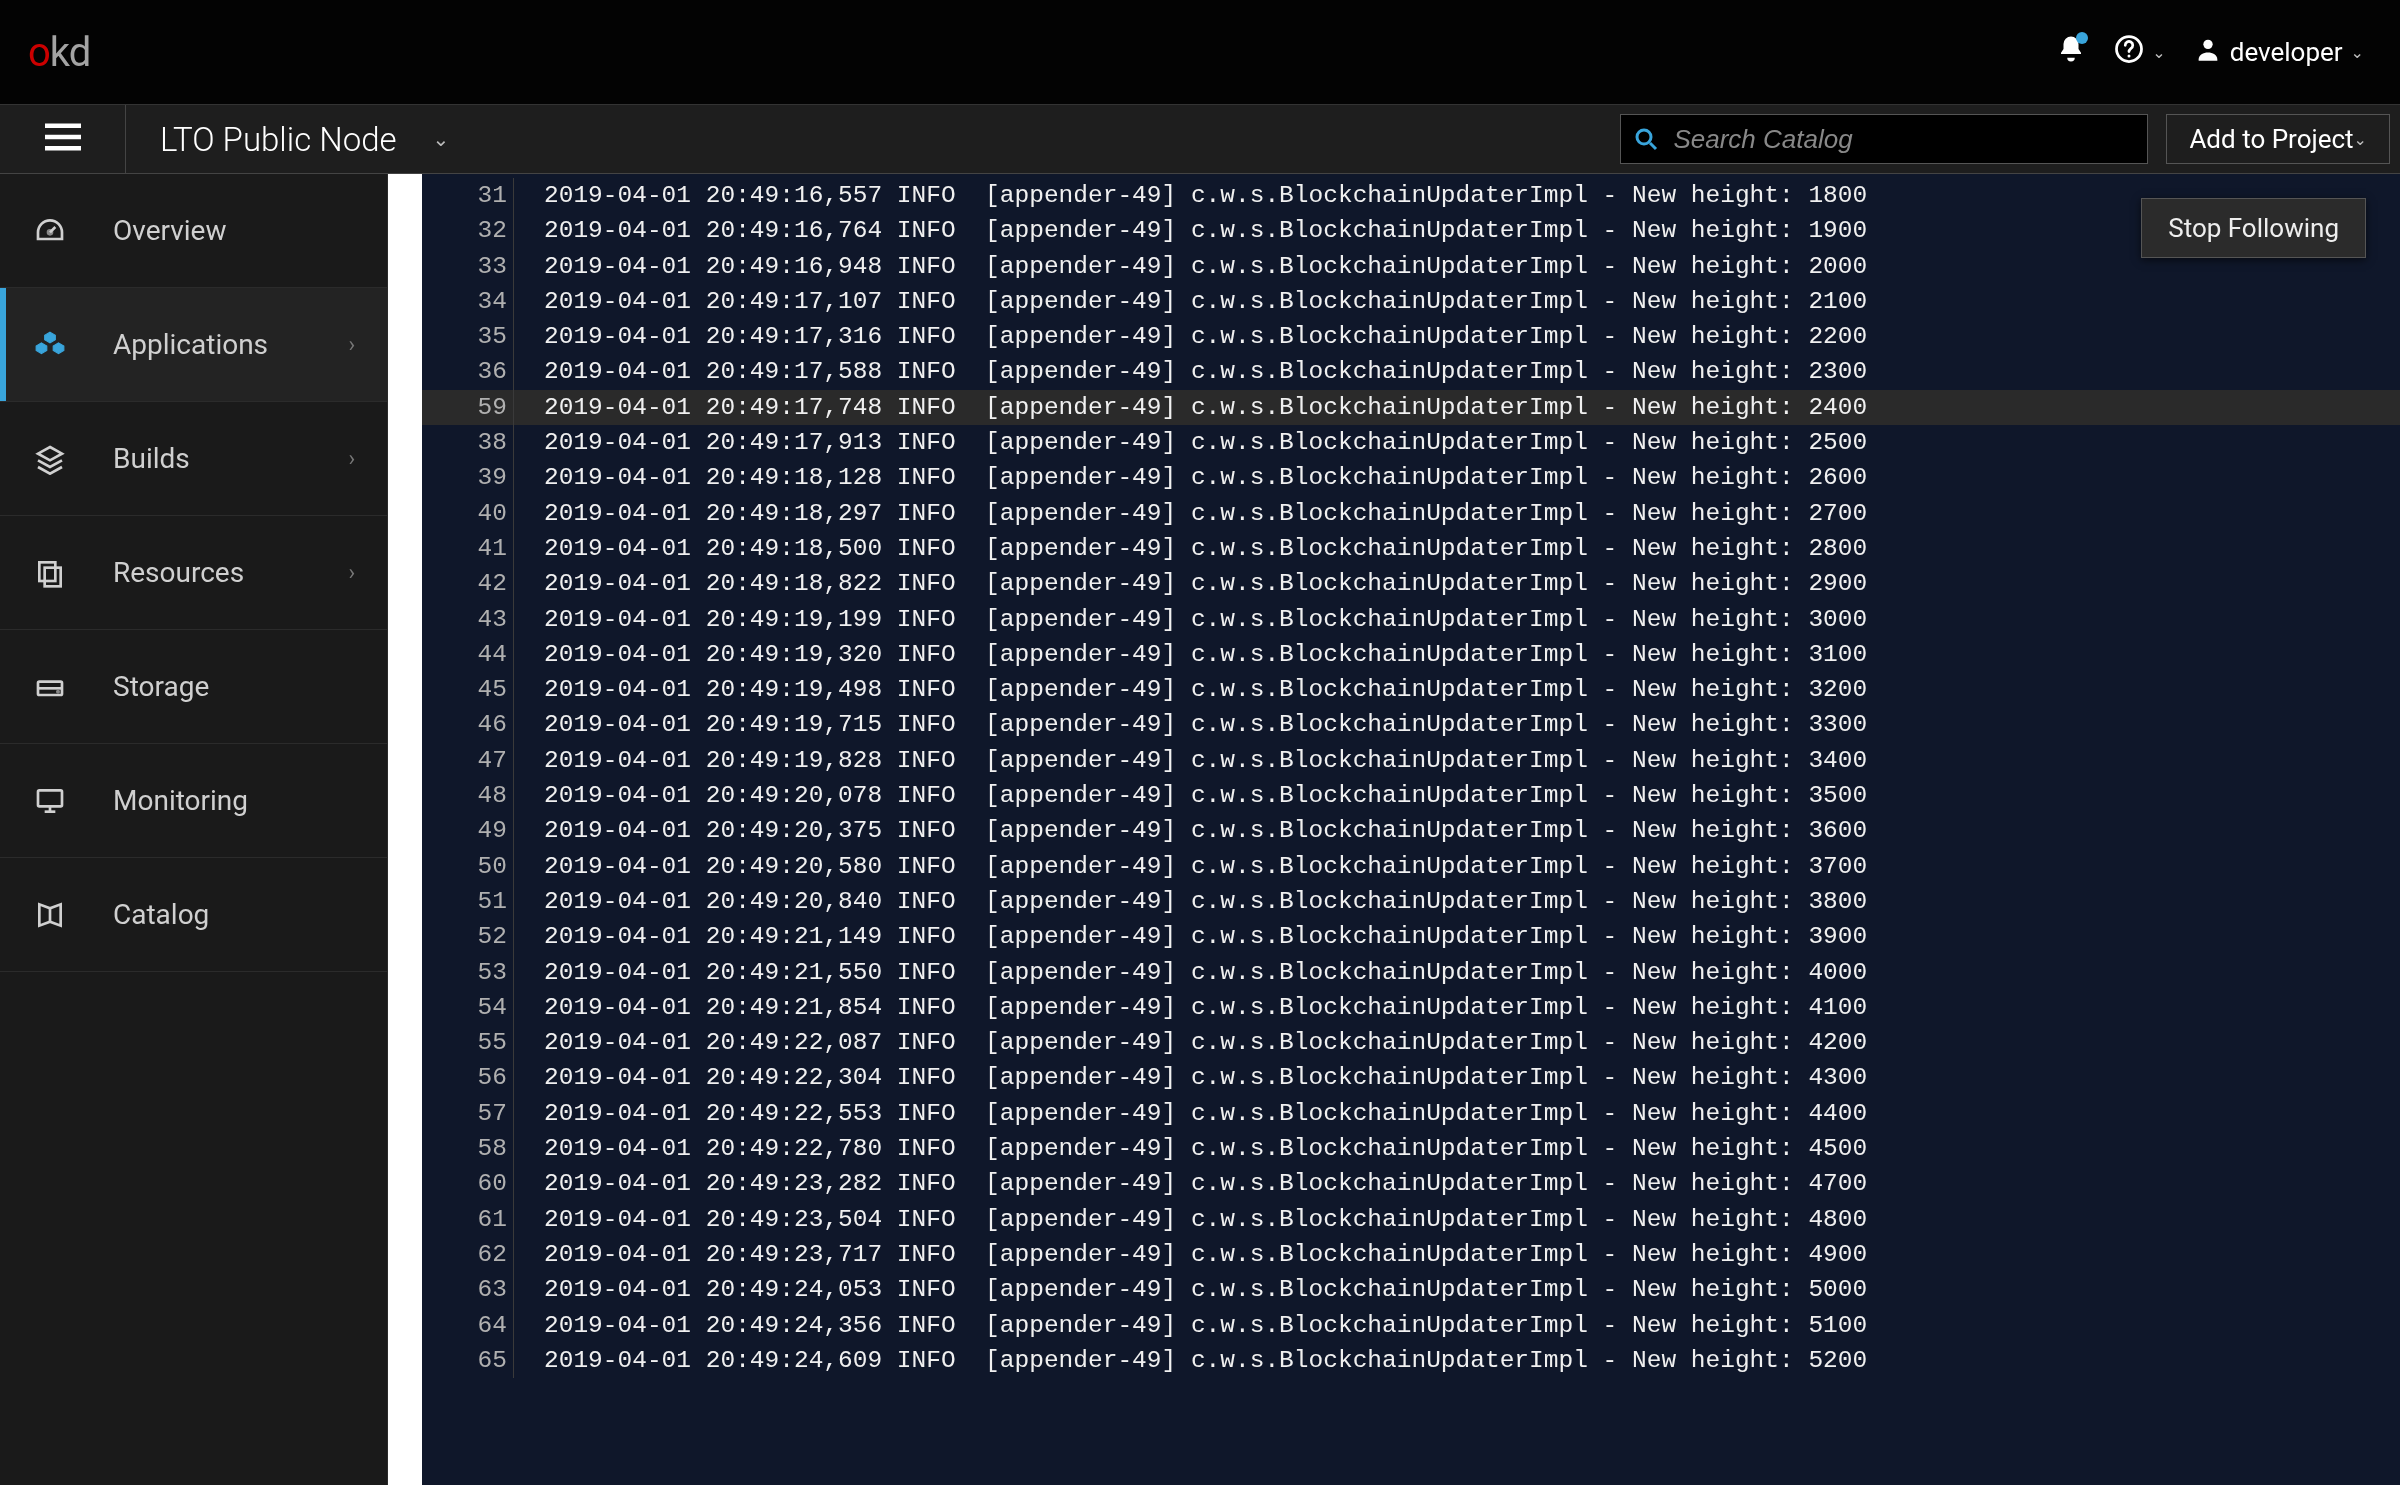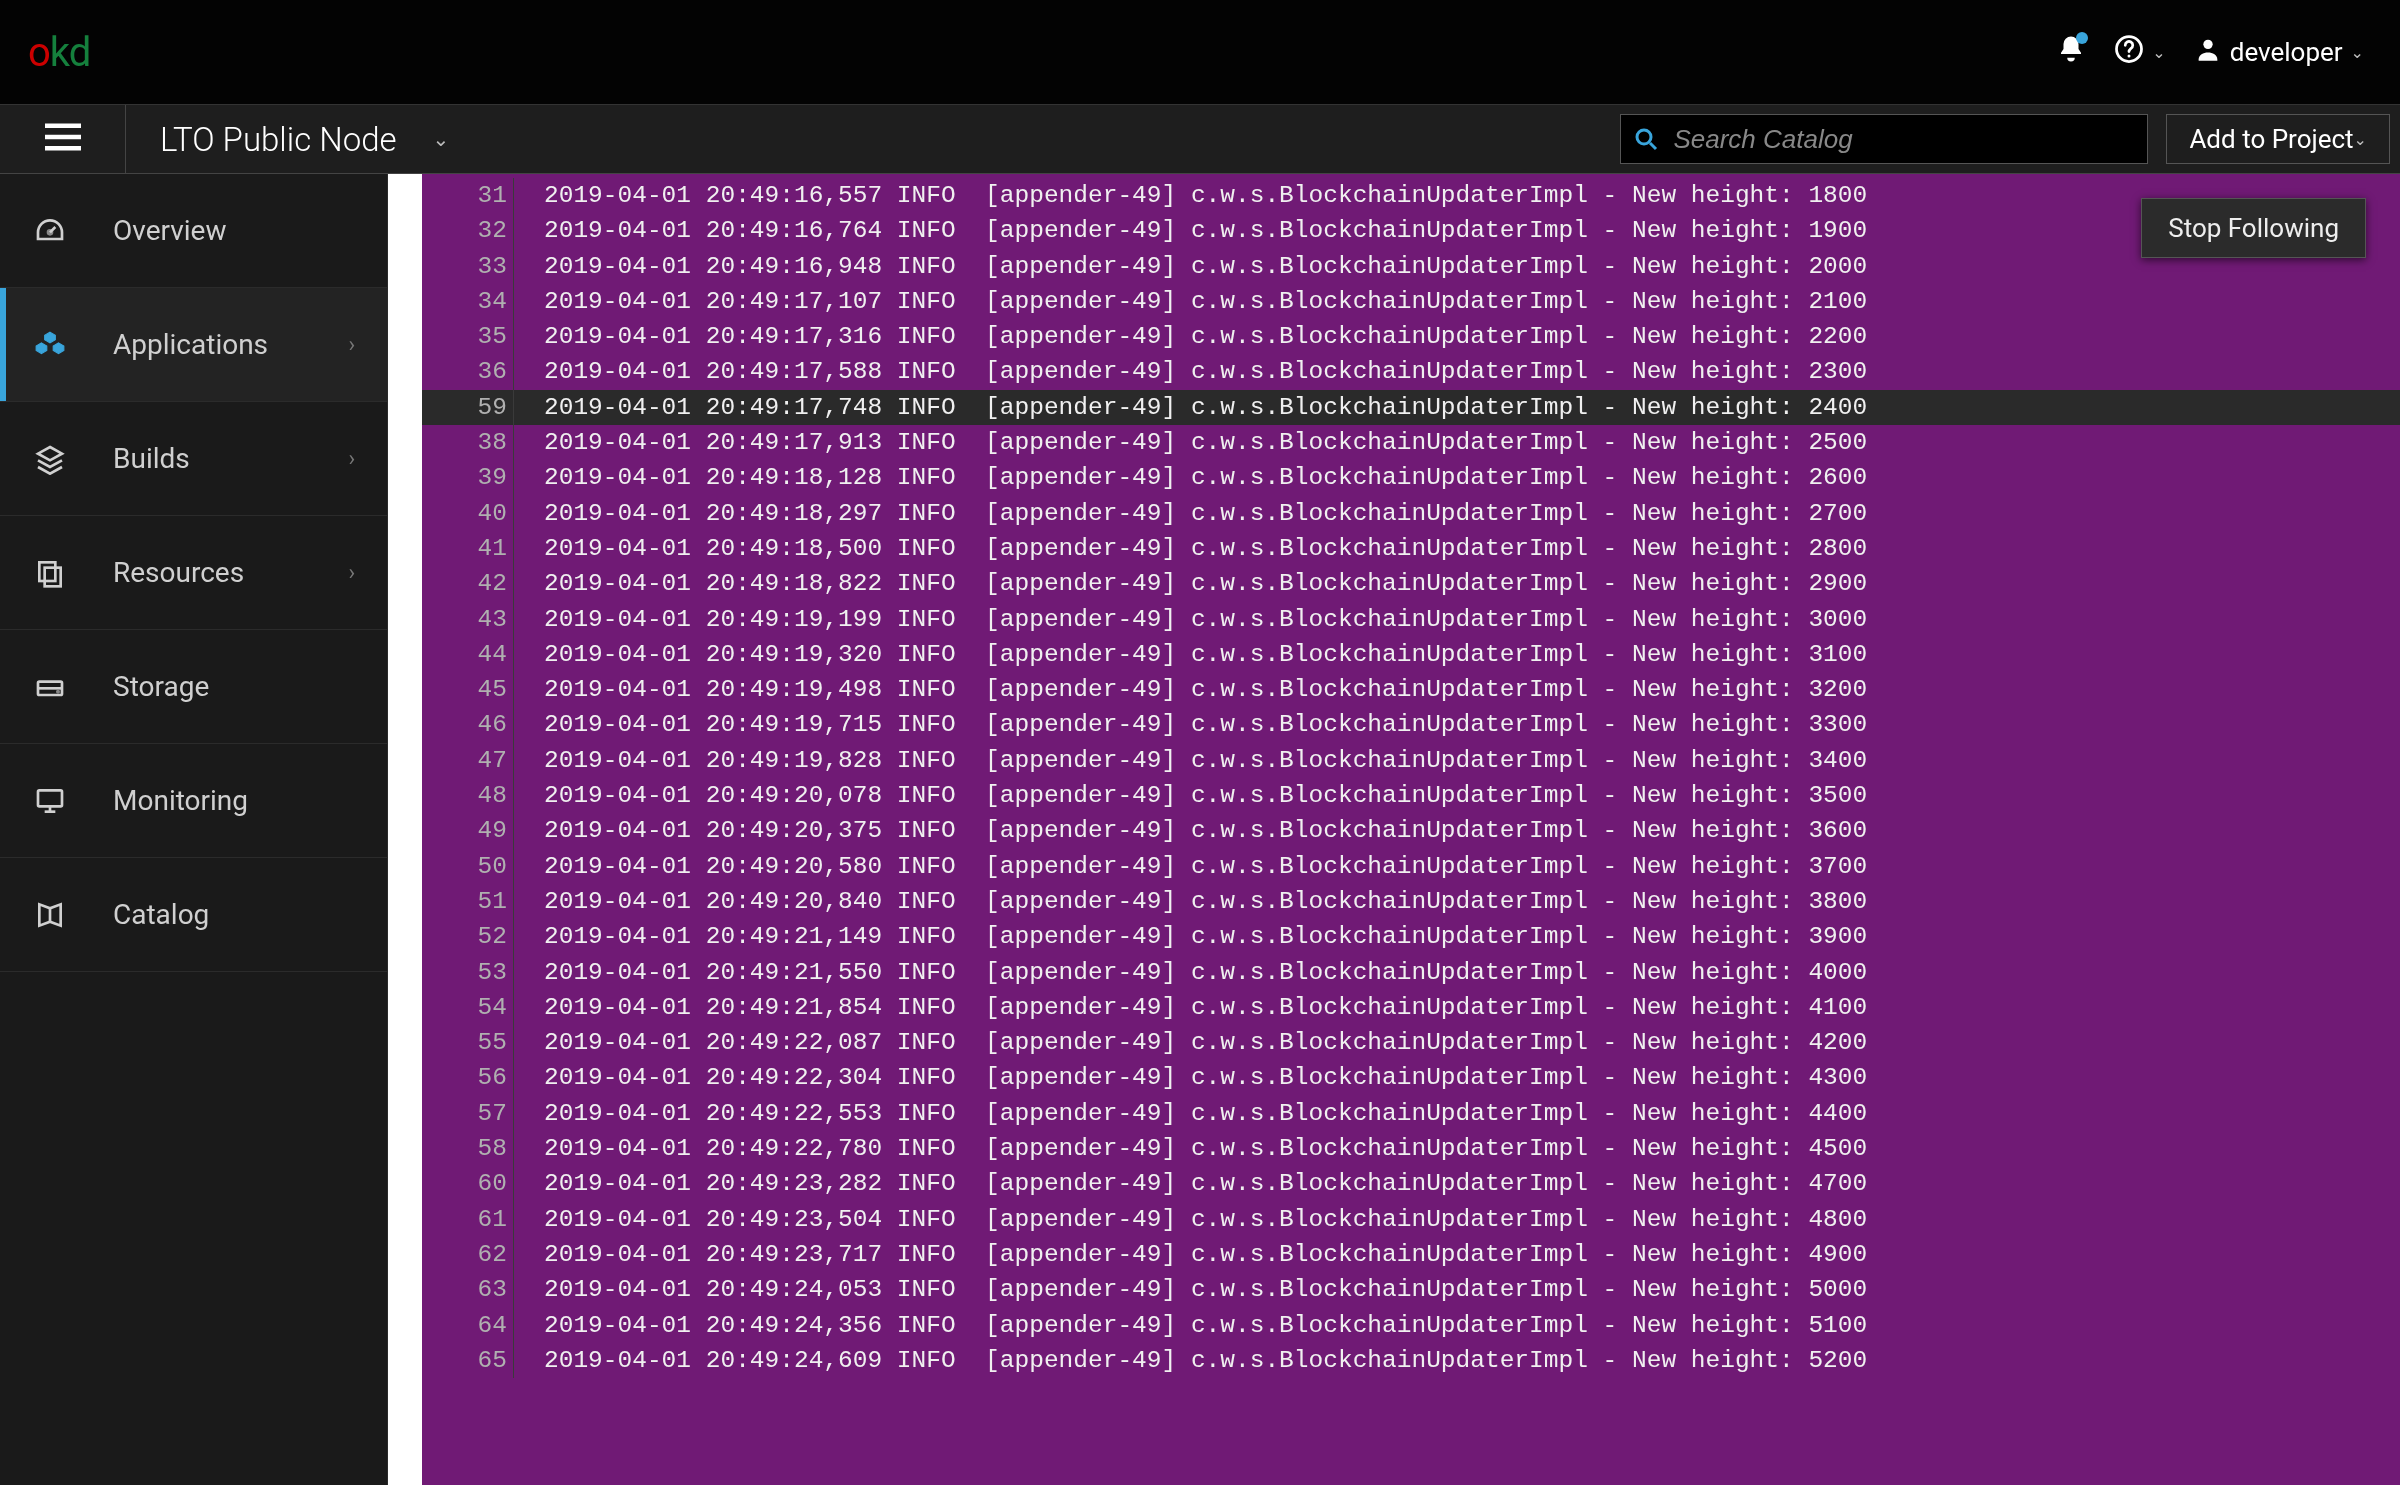--- a/index.html
+++ b/index.html
@@ -2,21 +2,21 @@
 <html><head>
 <meta charset="utf-8">
 <style>
 * { margin: 0; padding: 0; box-sizing: border-box; }
 body { font-family: -apple-system, BlinkMacSystemFont, "Segoe UI", Roboto, sans-serif; background: #030303; color: #fff; width: 2400px; height: 1485px; overflow: hidden; transform-origin: top left; }
 
 
 .masthead { height: 104px; background: #030303; display: flex; align-items: center; padding: 0 36px 0 28px; }
 .logo      { font-size: 40px; font-weight: 400; letter-spacing: -1px; }
 .logo .o   { color: #cc0000; }
-.logo .kd  { color: #15803d; }
+.logo .kd  { color: #a3a3a3; }
 .masthead-spacer { flex: 1; }
 .masthead-icons  { display: flex; align-items: center; gap: 28px; }
 .mh-btn { display: flex; align-items: center; gap: 8px; color: #fff; font-size: 26px; cursor: pointer; position: relative; }
 .bell-dot { position: absolute; top: -2px; right: -2px; width: 12px; height: 12px; background: #39a5dc; border-radius: 50%; }
 .caret { font-size: 16px; color: #bbb; }
 
 
 .projectbar { height: 70px; background: #1e1e1e; border-top: 1px solid #333; border-bottom: 1px solid #444; display: flex; align-items: center; }
 .hamburger  { width: 126px; height: 100%; display: flex; align-items: center; justify-content: center; border-right: 1px solid #444; cursor: pointer; }
 .hamburger svg { width: 36px; height: 28px; }
@@ -34,21 +34,21 @@
 .sidebar { width: 388px; background: #1a1a1a; border-right: 1px solid #2b2b2b; }
 .nav-item { height: 114px; display: flex; align-items: center; padding: 0 32px; gap: 45px; color: #d0d0d0; font-size: 28px; border-bottom: 1px solid #2b2b2b; cursor: pointer; position: relative; }
 .nav-item.active { background: #232323; text-align: right; }
 .nav-item.active::before { content: ""; position: absolute; left: 0; top: 0; bottom: 0; width: 6px; background: #39a5dc; }
 .nav-item.active .nav-icon svg { stroke: #39a5dc; fill: #39a5dc; }
 .nav-icon { width: 36px; display: flex; justify-content: center; }
 .nav-icon svg { width: 32px; height: 32px; stroke: #888; fill: #888; }
 .nav-chevron { margin-left: auto; color: #777; font-size: 22px; }
 
 
-.logwrap { flex: 1; display: flex; background: #701a75; position: relative; }
+.logwrap { flex: 1; display: flex; background: #0f172a; position: relative; }
 .gutter-margin { width: 34px; background: #fff; }
 .log-scroll { flex: 1; overflow: hidden; font-family: "Menlo","Consolas","Liberation Mono",monospace; font-size: 24.5px; line-height: 35.3px; padding-top: 4px; }
 .log-line { display: flex; white-space: pre; color: #f0f0f0; }
 .log-line.hl { background: #2a2a2a; }
 .ln   { width: 92px; text-align: right; color: #b0b0b0; padding-right: 6px; user-select: none; border-right: 1px solid #3a3a3a; }
 .lt   { padding-left: 30px; }
 .stop-follow { position: absolute; top: 24px; right: 34px; background: #2b2b2b; border: 1px solid #555; color: #eee; font-size: 26px; padding: 14px 26px; cursor: pointer; box-shadow: 0 2px 8px rgba(0,0,0,.6); }
 </style>
 </head>
 <body>

